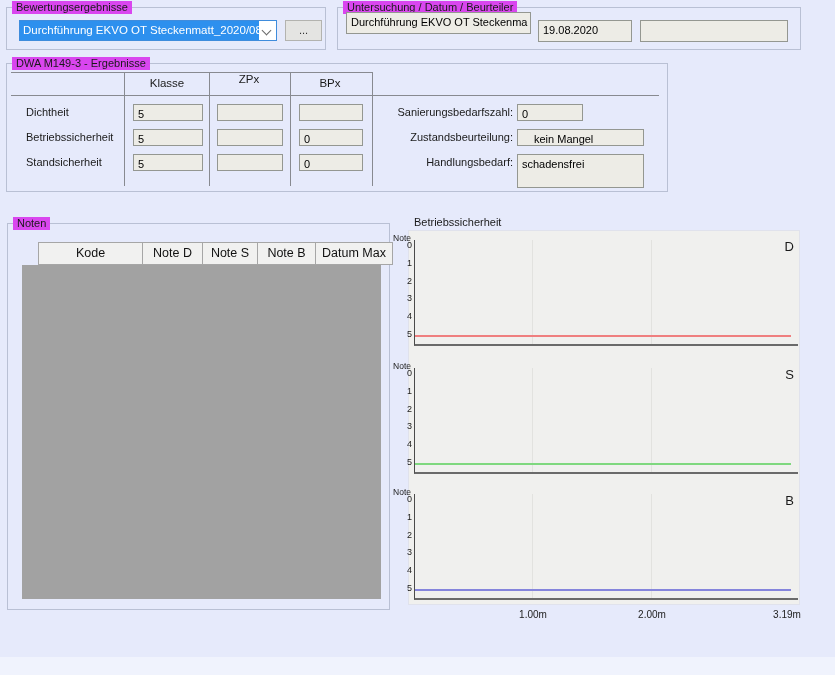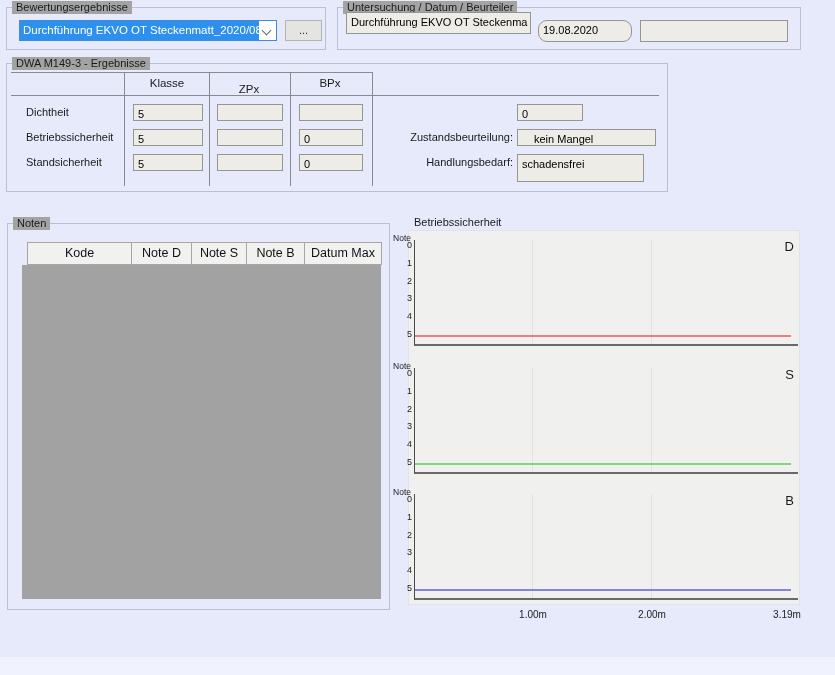--- a/index.html
+++ b/index.html
@@ -2,21 +2,21 @@
 <html><head>
 <meta charset="utf-8">
 <style>
   html,body{margin:0;padding:0;background:#e6eafb;}
   .window{
     position:relative;width:835px;height:675px;background:#e6eafb;
     font-family:"Liberation Sans",sans-serif;overflow:hidden;color:#1a1a1a;
   }
   .group{position:absolute;border:1px solid #b9c0d4;}
   .group-label{
-    position:absolute;top:-7px;left:5px;background:#a3a3a3;padding:0 4px;
+    position:absolute;top:-7px;left:5px;background:#d946ef;padding:0 4px;
     font-size:11px;color:#1a1a1a;white-space:nowrap;line-height:13px;
   }
   .rofield{
     position:absolute;background:#edece6;border:1px solid #949791;
     font-size:11px;color:#000;padding:2px 4px;box-sizing:border-box;
     white-space:nowrap;overflow:hidden;line-height:14px;
   }
   
   .combo{
     position:absolute;background:#ffffff;border:1px solid #3f8cdc;height:21px;
@@ -42,21 +42,21 @@
   .hline{position:absolute;height:1px;background:#888a90;}
   .dwa-col{position:absolute;font-size:11.5px;color:#1a1a1a;text-align:center;width:70px;line-height:13px;}
   .dwa-rowlabel{position:absolute;font-size:11px;color:#1a1a1a;line-height:17px;padding-left:11px;}
   .dwa-sumlabel{position:absolute;font-size:11px;color:#1a1a1a;text-align:right;width:176px;line-height:17px;}
   
   .noten-header{position:absolute;display:flex;}
   .noten-hcell{
     background:#f1f1f0;border:1px solid #a6a6a6;margin-left:-1px;height:23px;
     box-sizing:border-box;font-size:12.5px;color:#111;text-align:center;line-height:21px;
   }
-  .noten-hcell:first-child{margin-left:5px;}
+  .noten-hcell:first-child{margin-left:16px;}
   .noten-body{position:absolute;background:#a2a2a2;}
   
   .chart-panel{position:absolute;left:408px;top:230px;width:392px;height:375px;background:#f0f0ee;border:1px solid #e0e2ec;box-sizing:border-box;}
   .chart{position:absolute;border-left:1px solid #4a4a4a;border-bottom:2px solid #6a6a6a;}
   .tick{position:absolute;left:-17px;width:14px;text-align:right;font-size:9px;line-height:10px;color:#222;}
   .note-lab{position:absolute;left:-27px;top:-7px;width:23px;text-align:right;font-size:8.5px;color:#222;}
   .serie-letter{position:absolute;right:4px;top:-1px;font-size:13px;color:#1a1a1a;}
   .gridline{position:absolute;top:0;bottom:0;width:1px;background:#e2e2df;}
   .dataline{position:absolute;left:0;height:2px;}
   .xlab{position:absolute;top:609px;font-size:10px;color:#222;transform:translateX(-50%);white-space:nowrap;}
@@ -72,60 +72,61 @@
     <div class="combo" style="left:12px;top:12px;width:258px;">
       <span class="combo-text">Durchführung EKVO OT Steckenmatt_2020/08/19</span>
       <span class="combo-arrow"></span>
     </div>
     <div class="btn-more" style="left:278px;top:12px;width:37px;height:21px;">...</div>
   </div>
 
   <div class="group" style="left:337px;top:7px;width:462px;height:41px;">
     <span class="group-label">Untersuchung / Datum / Beurteiler</span>
     <div class="rofield" style="left:8px;top:4px;width:185px;height:22px;">Durchführung EKVO OT Steckenma</div>
-    <div class="rofield" style="left:200px;top:12px;width:94px;height:22px;border-radius:9px;">19.08.2020</div>
+    <div class="rofield" style="left:200px;top:12px;width:94px;height:22px;">19.08.2020</div>
     <div class="rofield" style="left:302px;top:12px;width:148px;height:22px;"></div>
   </div>
 
   <div class="group" style="left:6px;top:63px;width:660px;height:127px;">
     <span class="group-label">DWA M149-3 - Ergebnisse</span>
 
     <div class="hline" style="left:4px;top:8px;width:362px;"></div>
     <div class="hline" style="left:4px;top:31px;width:648px;"></div>
     <div class="vline" style="left:117px;top:8px;height:114px;"></div>
     <div class="vline" style="left:202px;top:8px;height:114px;"></div>
     <div class="vline" style="left:283px;top:8px;height:114px;"></div>
     <div class="vline" style="left:365px;top:8px;height:114px;"></div>
 
     <span class="dwa-col" style="left:125px;top:13px;">Klasse</span>
-    <span class="dwa-col" style="left:207px;top:19px;">ZPx</span>
+    <span class="dwa-col" style="left:207px;top:9px;">ZPx</span>
     <span class="dwa-col" style="left:288px;top:13px;">BPx</span>
 
     <span class="dwa-rowlabel" style="left:8px;top:40px;">Dichtheit</span>
     <span class="dwa-rowlabel" style="left:8px;top:65px;">Betriebssicherheit</span>
     <span class="dwa-rowlabel" style="left:8px;top:90px;">Standsicherheit</span>
 
     <div class="rofield" style="left:126px;top:40px;width:70px;height:17px;">5</div>
     <div class="rofield" style="left:210px;top:40px;width:66px;height:17px;"></div>
     <div class="rofield" style="left:292px;top:40px;width:64px;height:17px;"></div>
 
     <div class="rofield" style="left:126px;top:65px;width:70px;height:17px;">5</div>
     <div class="rofield" style="left:210px;top:65px;width:66px;height:17px;"></div>
     <div class="rofield" style="left:292px;top:65px;width:64px;height:17px;">0</div>
 
     <div class="rofield" style="left:126px;top:90px;width:70px;height:17px;">5</div>
     <div class="rofield" style="left:210px;top:90px;width:66px;height:17px;"></div>
     <div class="rofield" style="left:292px;top:90px;width:64px;height:17px;">0</div>
 
+    <span class="dwa-sumlabel" style="left:330px;top:40px;">Sanierungsbedarfszahl:</span>
     <span class="dwa-sumlabel" style="left:330px;top:65px;">Zustandsbeurteilung:</span>
     <span class="dwa-sumlabel" style="left:330px;top:90px;">Handlungsbedarf:</span>
 
     <div class="rofield" style="left:510px;top:40px;width:66px;height:17px;">0</div>
-    <div class="rofield" style="left:510px;top:65px;width:139px;height:17px;padding-left:16px;">kein Mangel</div>
-    <div class="rofield" style="left:510px;top:90px;width:127px;height:28px;">schadensfrei</div>
+    <div class="rofield" style="left:510px;top:65px;width:127px;height:17px;padding-left:16px;">kein Mangel</div>
+    <div class="rofield" style="left:510px;top:90px;width:127px;height:34px;">schadensfrei</div>
   </div>
 
   <div class="group" style="left:7px;top:223px;width:381px;height:385px;">
     <span class="group-label">Noten</span>
     <div class="noten-header" style="left:14px;top:18px;">
       <div class="noten-hcell" style="width:105px;">Kode</div>
       <div class="noten-hcell" style="width:61px;">Note D</div>
       <div class="noten-hcell" style="width:56px;">Note S</div>
       <div class="noten-hcell" style="width:59px;">Note B</div>
       <div class="noten-hcell" style="width:78px;">Datum Max</div>

